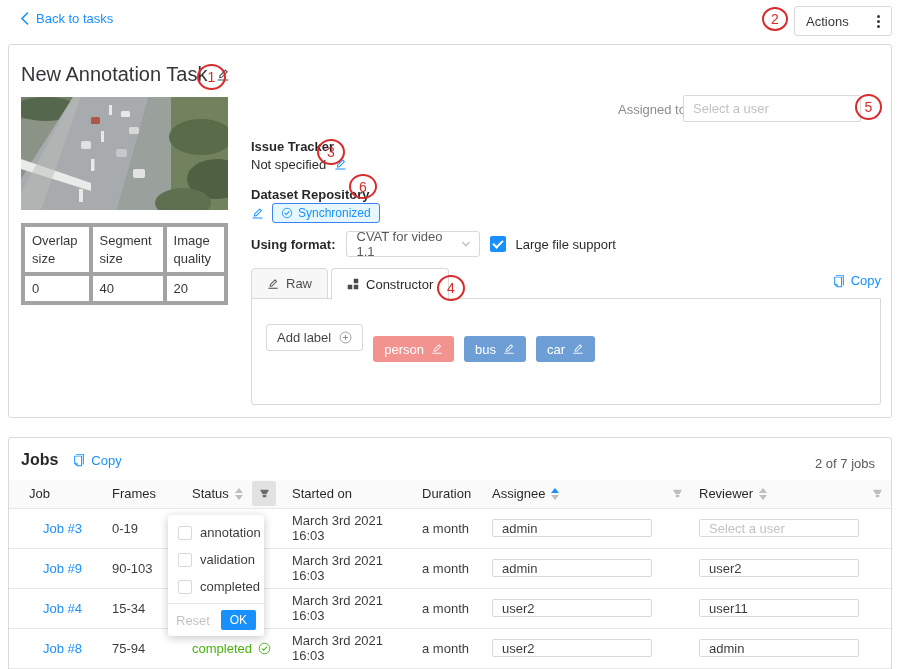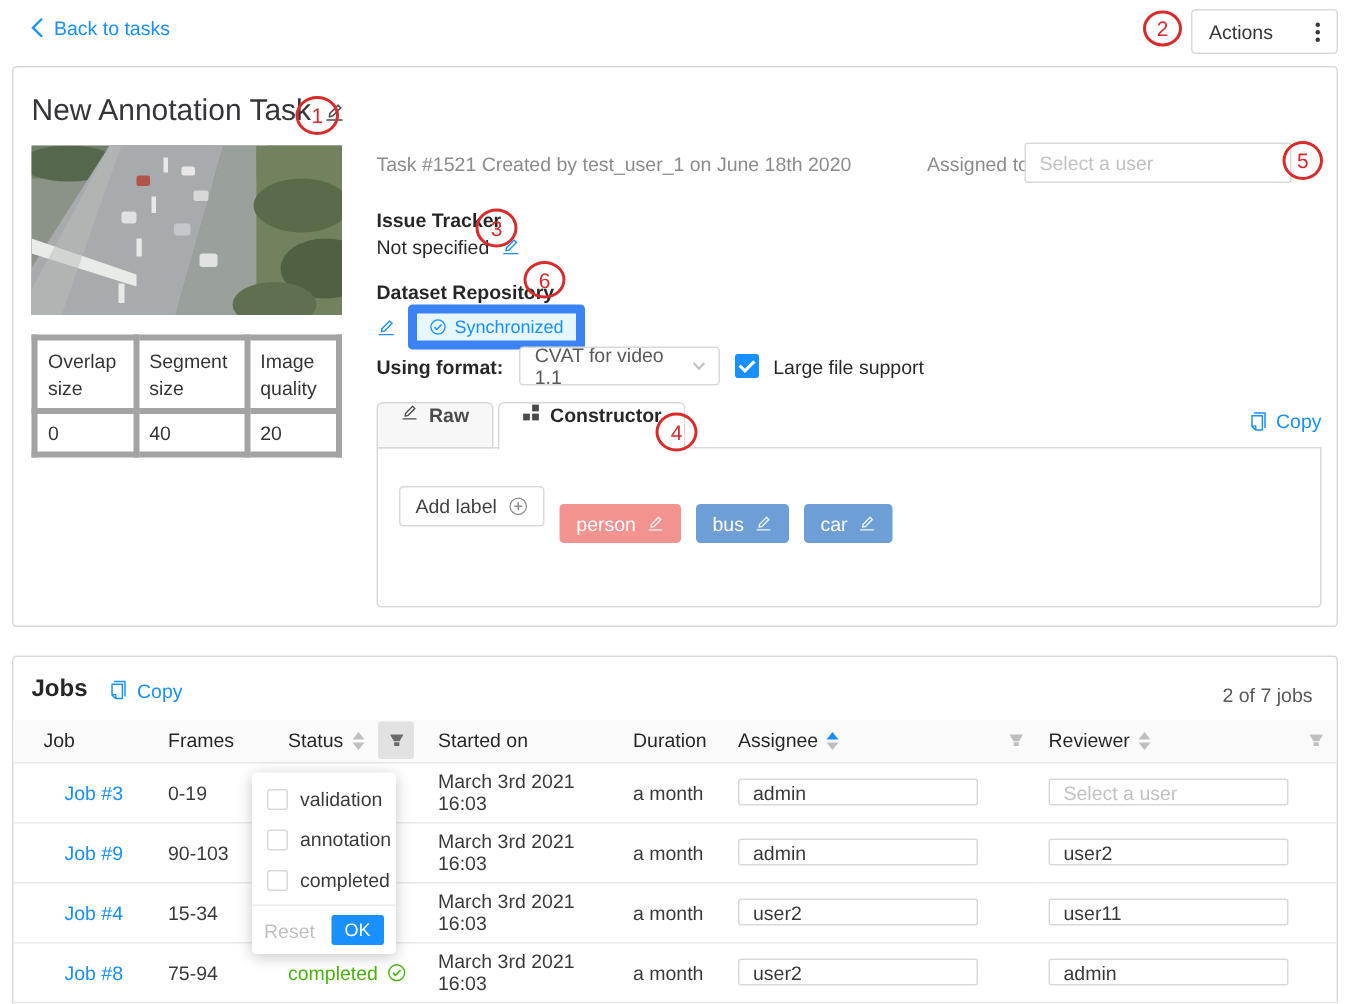--- a/index.html
+++ b/index.html
@@ -42,38 +42,38 @@
   .assignee-input { left:674px; top:50px; width:178px; height:27px;
     border:1px solid #d9d9d9; border-radius:2px; padding:0 9px; font-size:13px;
     font-family:"Liberation Sans",sans-serif; color:rgba(0,0,0,.75); }
   input::placeholder { color:#c2c2c2; }
 
   .sec-label { left:242px; font-weight:700; color:rgba(0,0,0,.85); }
   .issue-label { top:94px; } .issue-value { left:242px; top:112px; gap:8px; }
   .repo-label { top:142px; }
   .repo-row { left:242px; top:158px; gap:8px; }
   .repo-url { color:rgba(0,0,0,.8); text-decoration:underline; cursor:pointer; }
-  .sync-badge { gap:5px; background:#e6f7ff; border:6px solid #3b82f6; color:#1890ff;
+  .sync-badge { gap:5px; background:#e6f7ff; border:1px solid #3b82f6; color:#1890ff;
     border-radius:3px; padding:2px 8px; font-size:12px; }
 
   .format-row { left:242px; top:186px; gap:10px; }
   .format-label { font-weight:700; }
   .select-box { width:134px; height:26px; border:1px solid #d9d9d9; border-radius:3px;
     background:#fff; display:flex; align-items:center; justify-content:space-between;
     padding:0 8px 0 10px; color:#595959; cursor:pointer; }
   .cb-checked { width:16px; height:16px; background:#1890ff; border-radius:2px;
     position:relative; cursor:pointer; flex:0 0 auto; }
   .cb-checked::after { content:""; position:absolute; left:5px; top:2px; width:4px; height:8px;
     border:solid #fff; border-width:0 2px 2px 0; transform:rotate(45deg); }
 
   
   .tabbar { left:242px; top:221px; width:630px; height:33px; display:flex; align-items:flex-end; }
-  .tab { height:31px; display:flex; align-items:flex-start; gap:7px; padding:0 15px;
+  .tab { height:31px; display:flex; align-items:center; gap:7px; padding:0 15px;
     border:1px solid #d9d9d9; border-radius:4px 4px 0 0; background:#f7f7f7;
-    color:rgba(0,0,0,.7); cursor:pointer; margin-right:3px;font-weight:bold; }
+    color:rgba(0,0,0,.7); cursor:pointer; margin-right:3px; }
   .tab.active { background:#fff; height:32px; margin-bottom:-1px; border-bottom:1px solid #fff;
     z-index:2; color:rgba(0,0,0,.85); }
   .tab-copy { margin-left:auto; align-self:center; gap:5px; margin-bottom:4px; }
   .panel { left:242px; top:253px; width:630px; height:107px;
     border:1px solid #d9d9d9; border-radius:0 0 3px 3px; }
   .panel-row { display:flex; align-items:center; gap:10px; padding:13px 14px; }
   .add-label-btn { height:27px; border:1px solid #d9d9d9; border-radius:3px; background:#fff;
     display:inline-flex; align-items:center; gap:8px; padding:0 10px;
     color:rgba(0,0,0,.75); cursor:pointer; font-size:13px;
     font-family:"Liberation Sans",sans-serif; }
@@ -203,21 +203,20 @@
       <th>Image quality</th>
     </tr>
     <tr>
       <td>0</td>
       <td>40</td>
       <td>20</td>
     </tr>
   </tbody>
     </table>
 
-  <div class="abs task-meta">Task #1521 Created by test_user_1 on June 18th 2020</div>
 
   <span class="abs assigned-label">Assigned to</span>
   <input class="abs assignee-input" placeholder="Select a user" style="">
 
   <h4 class="abs sec-label issue-label">Issue Tracker</h4>
   <div class="abs flex issue-value">
     <span>Not specified</span>
     <span class="icon-btn c-blue">
       <svg viewBox="0 0 1024 1024" width="13" height="13" fill="currentColor">
           <path d="M257.7 752c2 0 4-.2 6-.5L431.9 722c2-.4 3.9-1.3 5.3-2.8l423.9-423.9a9.96 9.96 0 000-14.1L694.9 114.9c-1.9-1.9-4.4-2.9-7.1-2.9s-5.2 1-7.1 2.9L256.8 538.8c-1.5 1.5-2.4 3.3-2.8 5.3l-29.5 168.2a33.5 33.5 0 009.4 29.8c6.6 6.4 14.9 9.9 23.8 9.9zm67.4-174.4L687.8 215l73.3 73.3-362.7 362.6-88.9 15.7 15.6-89zM880 836H144c-17.7 0-32 14.3-32 32v36c0 4.4 3.6 8 8 8h784c4.4 0 8-3.6 8-8v-36c0-17.7-14.3-32-32-32z"></path>
@@ -445,25 +444,25 @@
         <td>a month</td>
         <td><input class="cell-input" value="user2" style=""></td>
         <td><input class="cell-input" value="admin" style=""></td>
       </tr>
     </tbody>
   </table>
 
   <div class="abs filter-dd">
     <div class="dd-item">
       <span class="cb-empty"></span>
-      <span>validation</span>
+      <span>annotation</span>
     </div>
     <div class="dd-item">
       <span class="cb-empty"></span>
-      <span>annotation</span>
+      <span>validation</span>
     </div>
     <div class="dd-item">
       <span class="cb-empty"></span>
       <span>completed</span>
     </div>
     <div class="dd-footer">
       <span class="reset-btn">Reset</span>
       <button class="ok-btn">OK</button>
     </div>
   </div>

